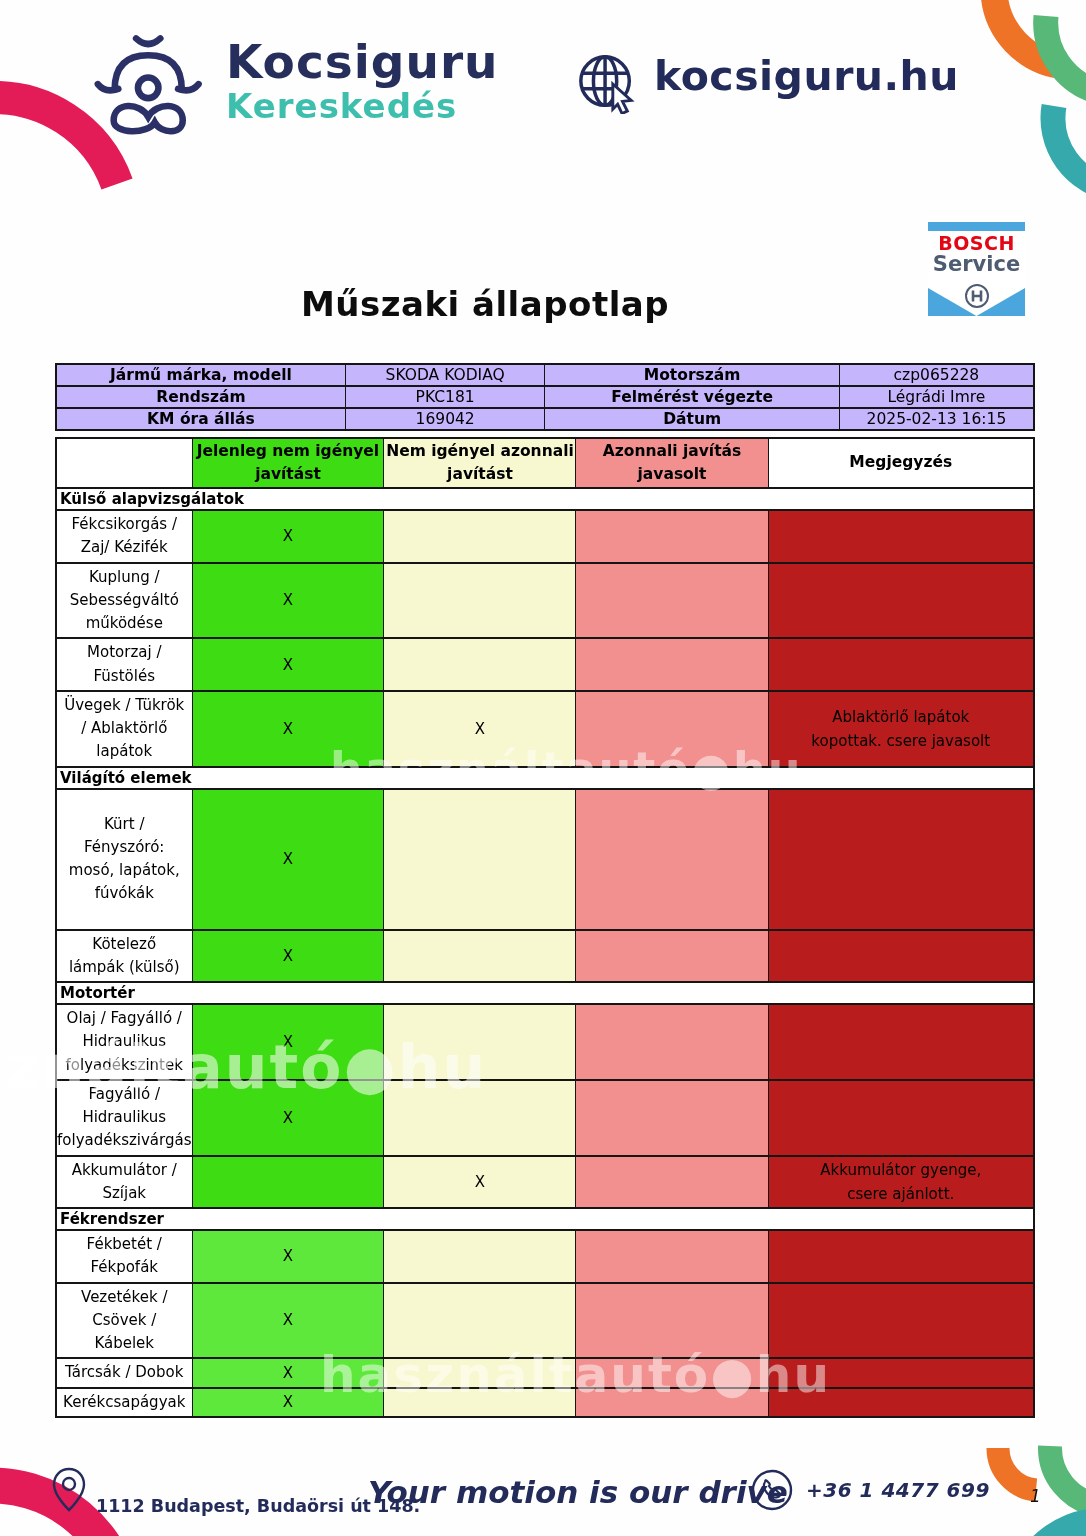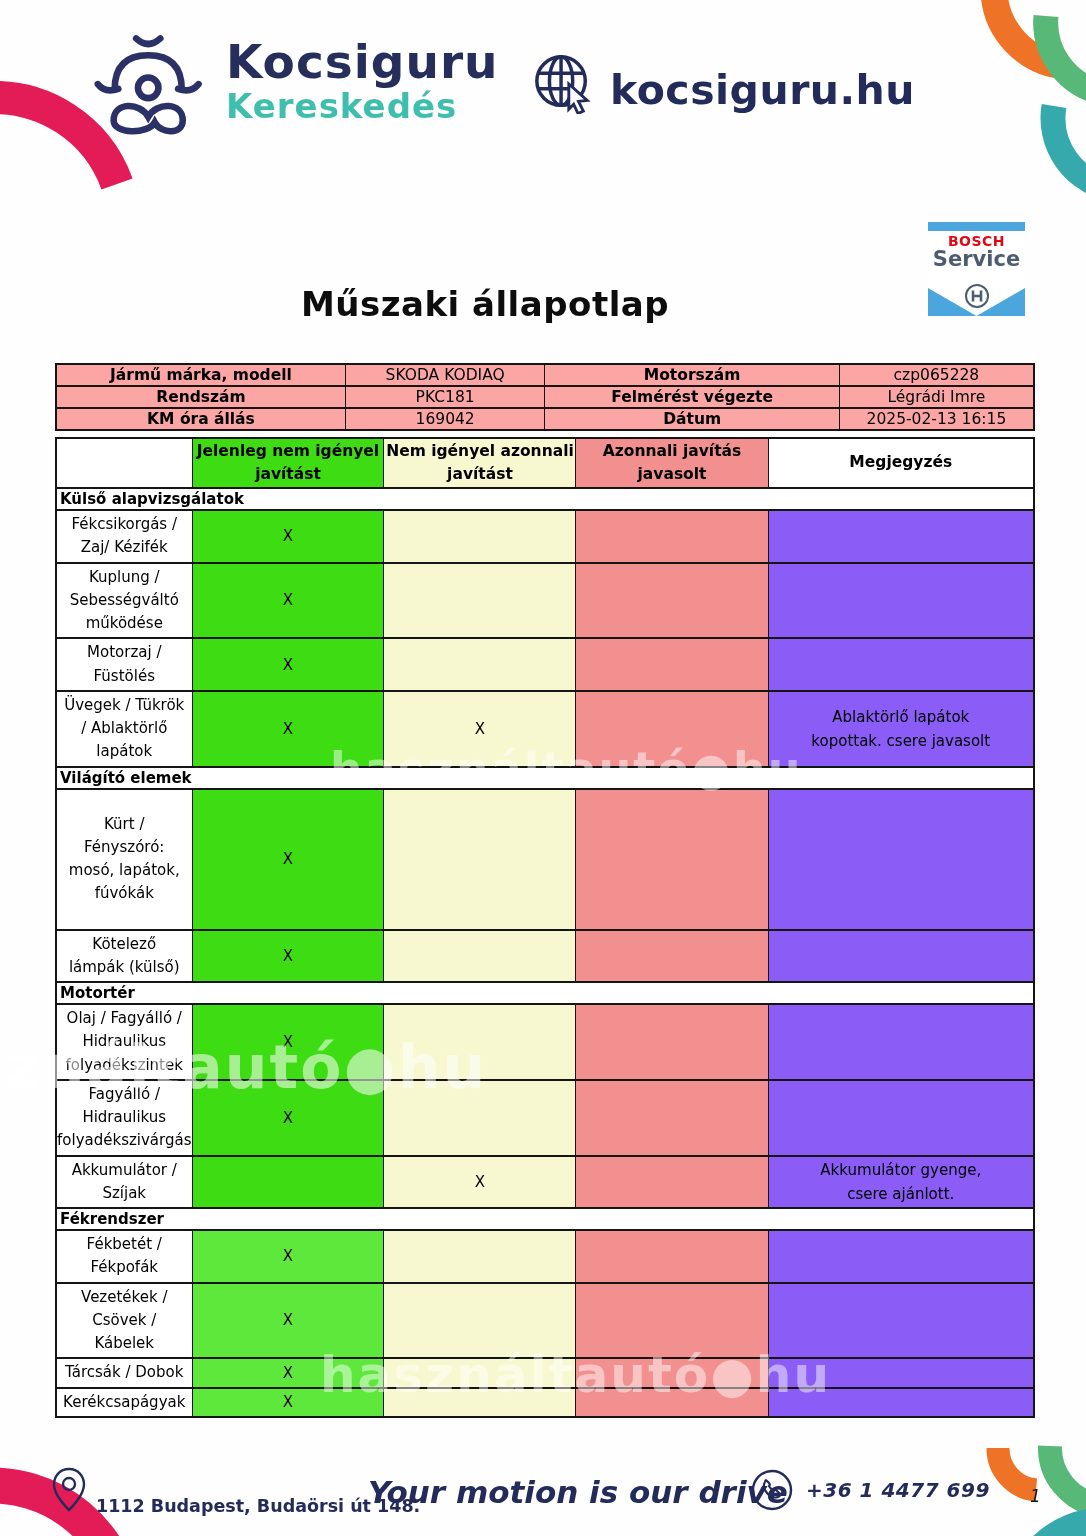--- a/index.html
+++ b/index.html
@@ -19,57 +19,57 @@
   .arc-orange{stroke:var(--orange);}
   .arc-green{stroke:var(--arc-green);}
   .arc-teal{stroke:var(--arc-teal);}
 
   
   .logo-left{position:absolute;left:92px;top:30px;display:flex;align-items:flex-start;z-index:3;}
   .mascot{width:118px;height:112px;}
   .wordmark{margin-left:16px;margin-top:8px;line-height:1;}
   .wordmark .name{font-size:47px;font-weight:bold;color:var(--navy);letter-spacing:1px;}
   .wordmark .sub{font-size:34px;font-weight:bold;color:var(--teal);margin-top:4px;letter-spacing:1px;}
-  .logo-right{position:absolute;left:532px;top:52px;display:flex;align-items:flex-end;gap:16px;z-index:3;}
+  .logo-right{position:absolute;left:576px;top:52px;display:flex;align-items:flex-start;gap:16px;z-index:3;}
   .globe{width:62px;height:62px;}
   .site{font-size:41px;font-weight:bold;color:#232b5a;letter-spacing:0.5px;}
 
   
   .bosch{position:absolute;left:928px;top:222px;width:97px;height:94px;background:#fff;z-index:3;text-align:center;}
   .bosch .bar{height:9px;background:var(--bosch-blue);}
-  .bosch .b1{font-size:14px;font-weight:bold;color:var(--bosch-red);margin-top:3px;letter-spacing:0.5px;line-height:1.05;}
+  .bosch .b1{font-size:19px;font-weight:bold;color:var(--bosch-red);margin-top:3px;letter-spacing:0.5px;line-height:1.05;}
   .bosch .b2{font-size:21px;font-weight:bold;color:var(--bosch-slate);line-height:1.0;}
   .bosch .chev{position:absolute;left:0;bottom:0;width:97px;height:28px;display:block;}
   .bosch .symbol{position:absolute;left:50%;bottom:7px;transform:translateX(-50%);z-index:2;}
 
   .title{position:absolute;left:55px;top:284px;width:860px;text-align:center;
          font-size:34px;font-weight:bold;color:#0d0d0d;z-index:3;letter-spacing:0.5px;}
 
   
   table{border-collapse:collapse;}
   .info{position:absolute;left:55px;top:363px;width:980px;z-index:3;background:#fff;border:2px solid var(--line);}
   .info td{border:1px solid var(--line);border-top:2px solid var(--line);border-bottom:2px solid var(--line);
-           height:22px;font-size:15.5px;text-align:center;color:#000;background:#fca5a5;}
+           height:22px;font-size:15.5px;text-align:center;color:#000;background:#c4b5fd;}
   .info td.lbl{font-weight:bold;}
 
   
   .checklist{position:absolute;left:55px;top:437px;width:980px;z-index:2;border:2px solid var(--line);}
   .checklist td{border:1px solid var(--line);border-top:2px solid var(--line);border-bottom:2px solid var(--line);
                 font-size:15px;color:#000;text-align:center;vertical-align:middle;}
   .checklist .hdr td{height:50px;font-weight:bold;font-size:15.5px;white-space:pre-line;line-height:1.5;background:#fff;}
   .checklist .hdr .col-ok{background:var(--ok);}
   .checklist .hdr .col-warn{background:var(--warn);}
   .checklist .hdr .col-bad{background:var(--bad);text-align:center;}
   .section-title{height:22px;text-align:left !important;font-weight:bold;font-size:15.5px;background:#fff;padding-left:3px;}
   .c-label{background:#fff;white-space:pre-line;line-height:1.55;padding:2px 0;}
   .c-ok{background:var(--ok);}
   tr.light .c-ok{background:var(--ok-light);}
   .c-warn{background:var(--warn);}
   .c-bad{background:var(--bad);}
-  .c-comment{background:#8b5cf6;font-size:15.5px;white-space:pre-line;line-height:1.6;}
+  .c-comment{background:#b91c1c;font-size:15.5px;white-space:pre-line;line-height:1.6;}
 
   .wm{position:absolute;color:rgba(255,255,255,0.48);font-weight:bold;letter-spacing:2px;
       pointer-events:none;z-index:4;white-space:nowrap;}
   .wm1{left:330px;top:742px;font-size:46px;}
   .wm2{left:-120px;top:1032px;font-size:60px;color:rgba(255,255,255,0.55);}
   .wm3{left:320px;top:1346px;font-size:50px;}
 
   
   .addr{position:absolute;left:52px;top:1464px;height:52px;display:flex;align-items:center;gap:10px;z-index:3;}
   .addr-text{font-size:17.5px;font-weight:bold;color:#232b5a;margin-top:32px;}

